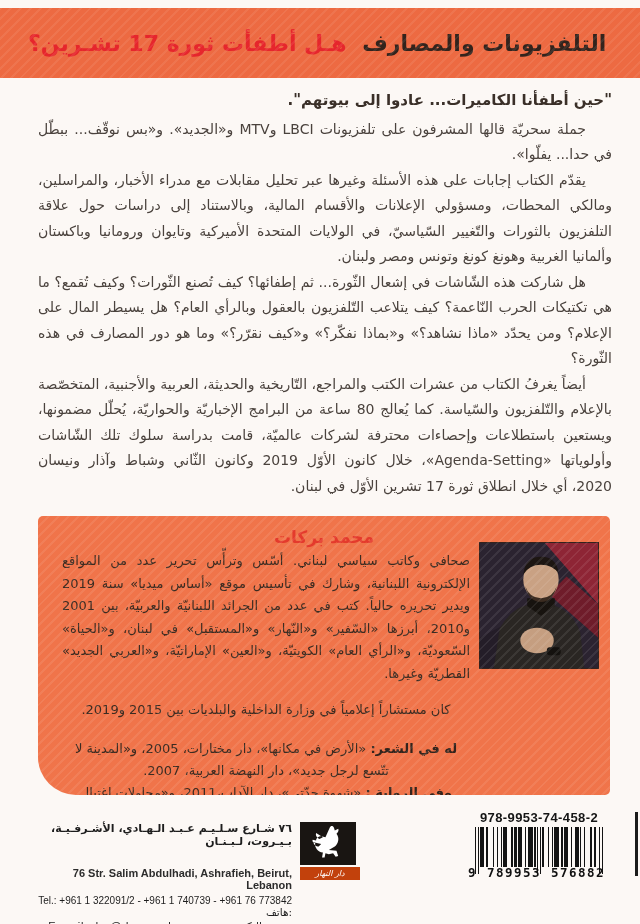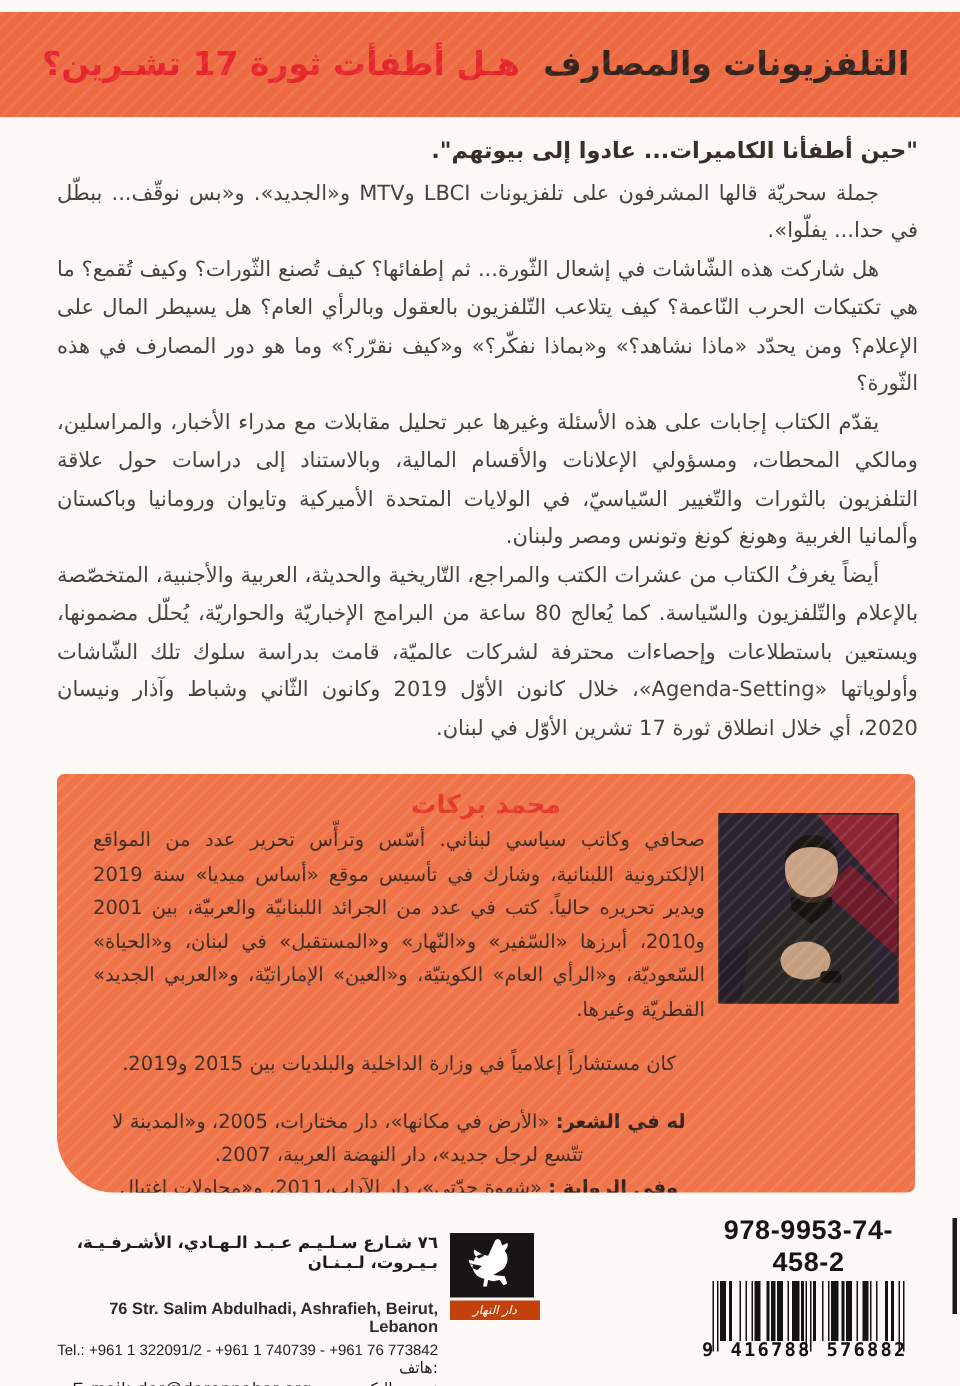--- a/index.html
+++ b/index.html
@@ -65,21 +65,21 @@
   .ar-inline { font-family:"DejaVu Sans", sans-serif; letter-spacing:0; font-size:10.5px; }
   .logo-col { display:flex; flex-direction:column; width:56px; }
   .rooster-box { width:56px; height:43px; background:#191512;
     display:flex; align-items:center; justify-content:center; }
   .logo-strip { width:60px; height:13px; background:#c2410c; color:#fff;
     margin-top:2px; font-size:8px; display:flex; align-items:center;
     justify-content:center; font-style:italic; }
 
   
   .barcode-block { position:absolute; left:468px; top:810px; width:142px; }
-  .isbn-text { text-align:center; font-size:18px; font-weight:bold; color:#151515;
+  .isbn-text { text-align:center; font-size:13px; font-weight:bold; color:#151515;
     font-family:"Liberation Sans", sans-serif; letter-spacing:.4px; }
   .bars { position:relative; width:128px; height:47px; margin:2px auto 0; }
   .bars .m { position:absolute; top:0; background:#131313; }
   .digits { position:relative; width:142px; margin-top:-9px;
     display:flex; font-family:"DejaVu Sans Mono", monospace;
     font-size:12.5px; font-weight:bold; color:#111; }
   .digits .d9 { width:14px; text-align:left; }
   .digits .grp { flex:1; text-align:center; letter-spacing:1.5px; }
   .scan-edge { position:absolute; right:2px; top:812px; width:3px; height:64px; background:#1b1b1b; }
 </style>
@@ -91,22 +91,22 @@
   <header class="banner">
     <div class="banner-title">
       <span class="t-dark">التلفزيونات والمصارف</span>
       <span class="t-red">هـل أطفأت ثورة 17 تشـرين؟</span>
     </div>
   </header>
 
   <section class="blurb">
     <p class="quote">"حين أطفأنا الكاميرات... عادوا إلى بيوتهم".</p>
     <p class="para">جملة سحريّة قالها المشرفون على تلفزيونات LBCI وMTV و«الجديد». و«بس نوقّف... ببطّل في حدا... يفلّوا».</p>
+    <p class="para">يقدّم الكتاب إجابات على هذه الأسئلة وغيرها عبر تحليل مقابلات مع مدراء الأخبار، والمراسلين، ومالكي المحطات، ومسؤولي الإعلانات والأقسام المالية، وبالاستناد إلى دراسات حول علاقة التلفزيون بالثورات والتّغيير السّياسيّ، في الولايات المتحدة الأميركية وتايوان ورومانيا وباكستان وألمانيا الغربية وهونغ كونغ وتونس ومصر ولبنان.</p>
     <p class="para">هل شاركت هذه الشّاشات في إشعال الثّورة... ثم إطفائها؟ كيف تُصنع الثّورات؟ وكيف تُقمع؟ ما هي تكتيكات الحرب النّاعمة؟ كيف يتلاعب التّلفزيون بالعقول وبالرأي العام؟ هل يسيطر المال على الإعلام؟ ومن يحدّد «ماذا نشاهد؟» و«بماذا نفكّر؟» و«كيف نقرّر؟» وما هو دور المصارف في هذه الثّورة؟</p>
-    <p class="para">يقدّم الكتاب إجابات على هذه الأسئلة وغيرها عبر تحليل مقابلات مع مدراء الأخبار، والمراسلين، ومالكي المحطات، ومسؤولي الإعلانات والأقسام المالية، وبالاستناد إلى دراسات حول علاقة التلفزيون بالثورات والتّغيير السّياسيّ، في الولايات المتحدة الأميركية وتايوان ورومانيا وباكستان وألمانيا الغربية وهونغ كونغ وتونس ومصر ولبنان.</p>
     <p class="para">أيضاً يغرفُ الكتاب من عشرات الكتب والمراجع، التّاريخية والحديثة، العربية والأجنبية، المتخصّصة بالإعلام والتّلفزيون والسّياسة. كما يُعالج 80 ساعة من البرامج الإخباريّة والحواريّة، يُحلّل مضمونها، ويستعين باستطلاعات وإحصاءات محترفة لشركات عالميّة، قامت بدراسة سلوك تلك الشّاشات وأولوياتها «Agenda-Setting»، خلال كانون الأوّل 2019 وكانون الثّاني وشباط وآذار ونيسان 2020، أي خلال انطلاق ثورة 17 تشرين الأوّل في لبنان.</p>
   </section>
 
   <section class="author-box">
     <div class="author-photo">
       <svg viewBox="0 0 120 127">
         <rect width="120" height="127" fill="#2b2330"></rect>
         <path d="M66 0h54v62L66 0z" fill="#8e2535"></path>
         <path d="M88 34l32 28v34L70 52z" fill="#6f1c2a"></path>
         <path d="M0 96l38-20v51H0z" fill="#241d28"></path>
@@ -172,20 +172,20 @@
         <div class="m" style="left: 99.7053px; width: 4.04211px; height: 40px;"></div>
         <div class="m" style="left: 105.095px; width: 1.34737px; height: 40px;"></div>
         <div class="m" style="left: 109.137px; width: 1.34737px; height: 40px;"></div>
         <div class="m" style="left: 114.526px; width: 2.69474px; height: 40px;"></div>
         <div class="m" style="left: 118.568px; width: 2.69474px; height: 40px;"></div>
         <div class="m" style="left: 123.958px; width: 1.34737px; height: 47px;"></div>
         <div class="m" style="left: 126.653px; width: 1.34737px; height: 47px;"></div>
       </div>
     <div class="digits">
       <span class="d9">9</span>
-      <span class="grp">416788</span>
+      <span class="grp">789953</span>
       <span class="grp">576882</span>
     </div>
   </div>
 
   <div class="scan-edge"></div>
 
 </div>
 
 </body></html>

